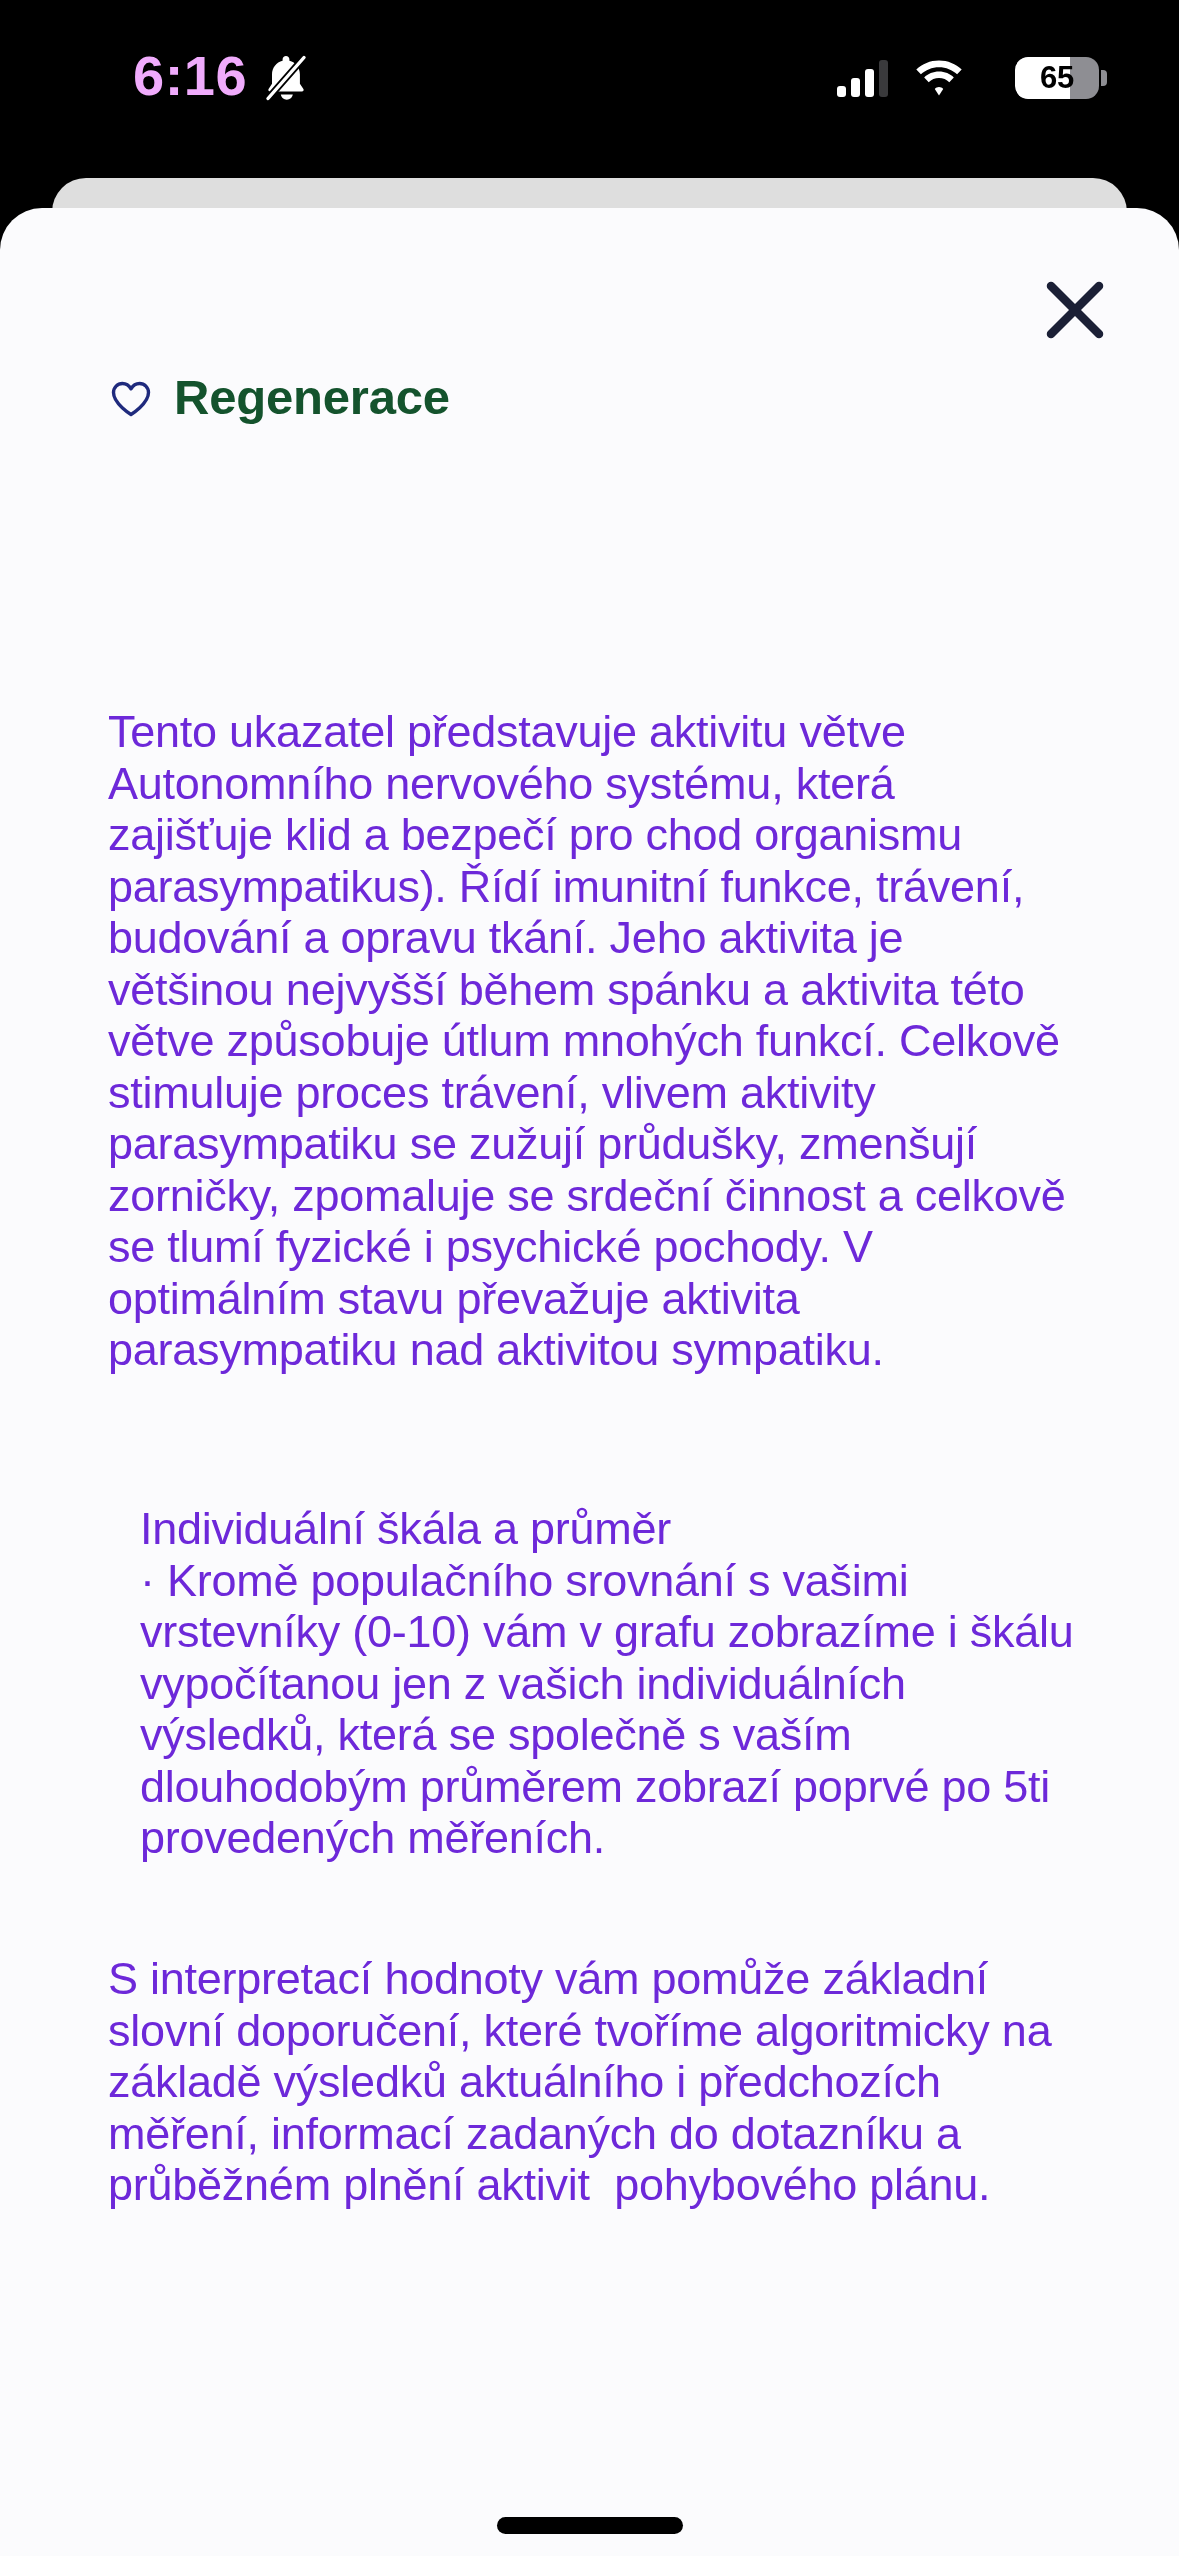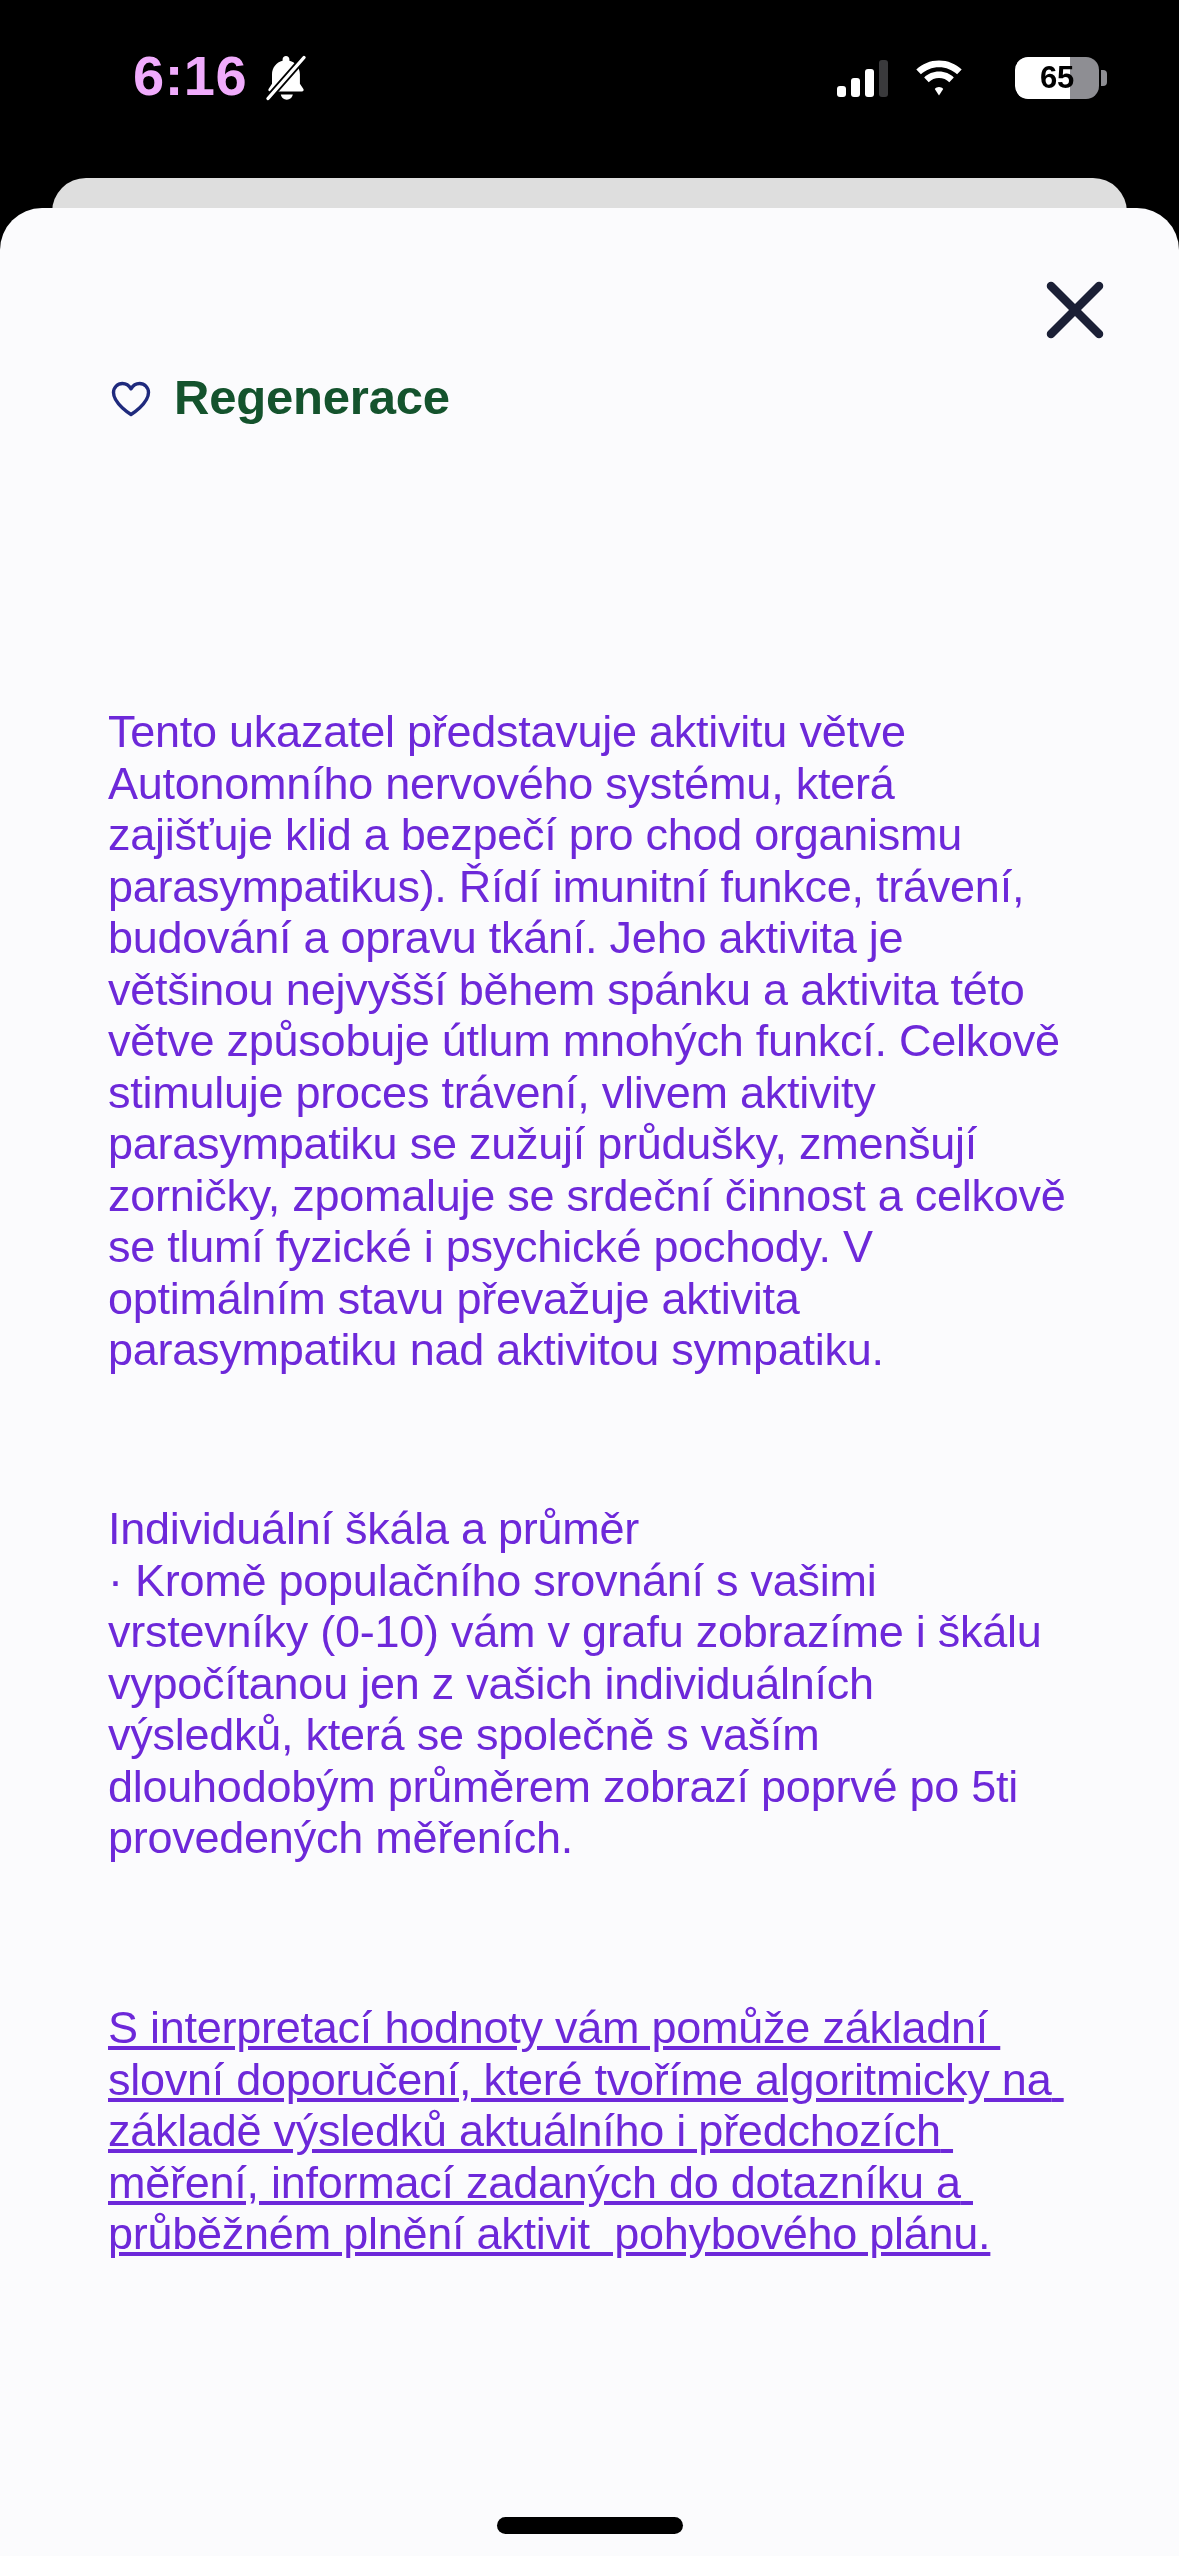--- a/index.html
+++ b/index.html
@@ -181,22 +181,22 @@
     width:963px;
     font-size:45px;
     line-height:51.5px;
     color:#6d28d9;
     letter-spacing:-0.25px;
     white-space:pre-wrap;
     word-spacing:0px;
   }
 
   #para-1 { top:498px; }
-  #para-2 { top:1295px; }
-  #para-3 { top:1794px;text-decoration:underline; }
+  #para-2 { top:1295px;margin-left:32px; }
+  #para-3 { top:1745px; }
 
   
   .home-indicator {
     position:absolute;
     left:50%;
     transform:translateX(-50%);
     bottom:22px;
     width:186px;
     height:17px;
     border-radius:10px;

